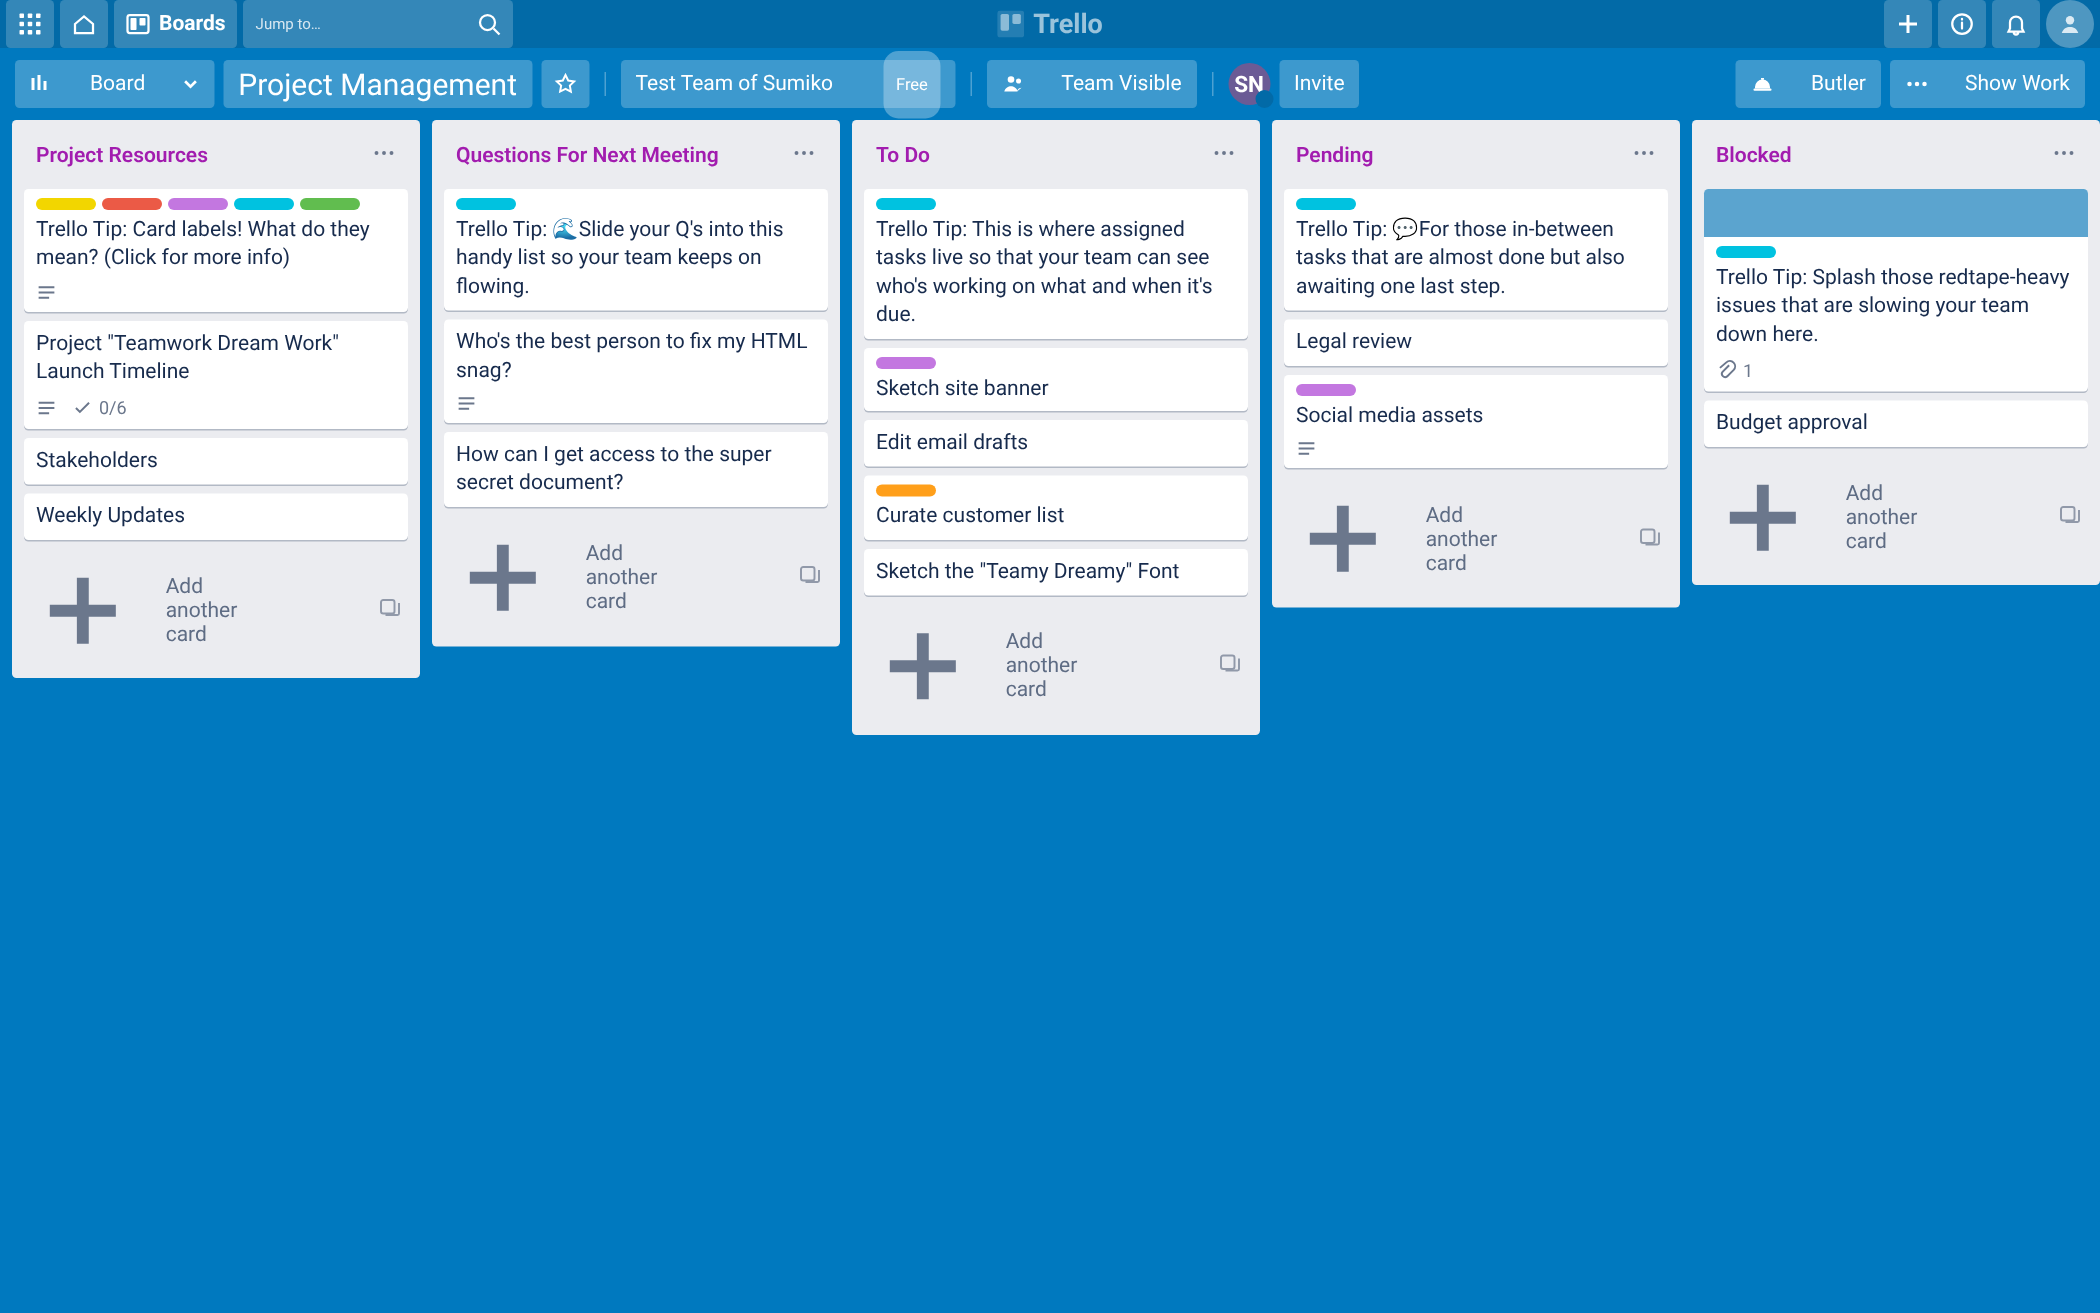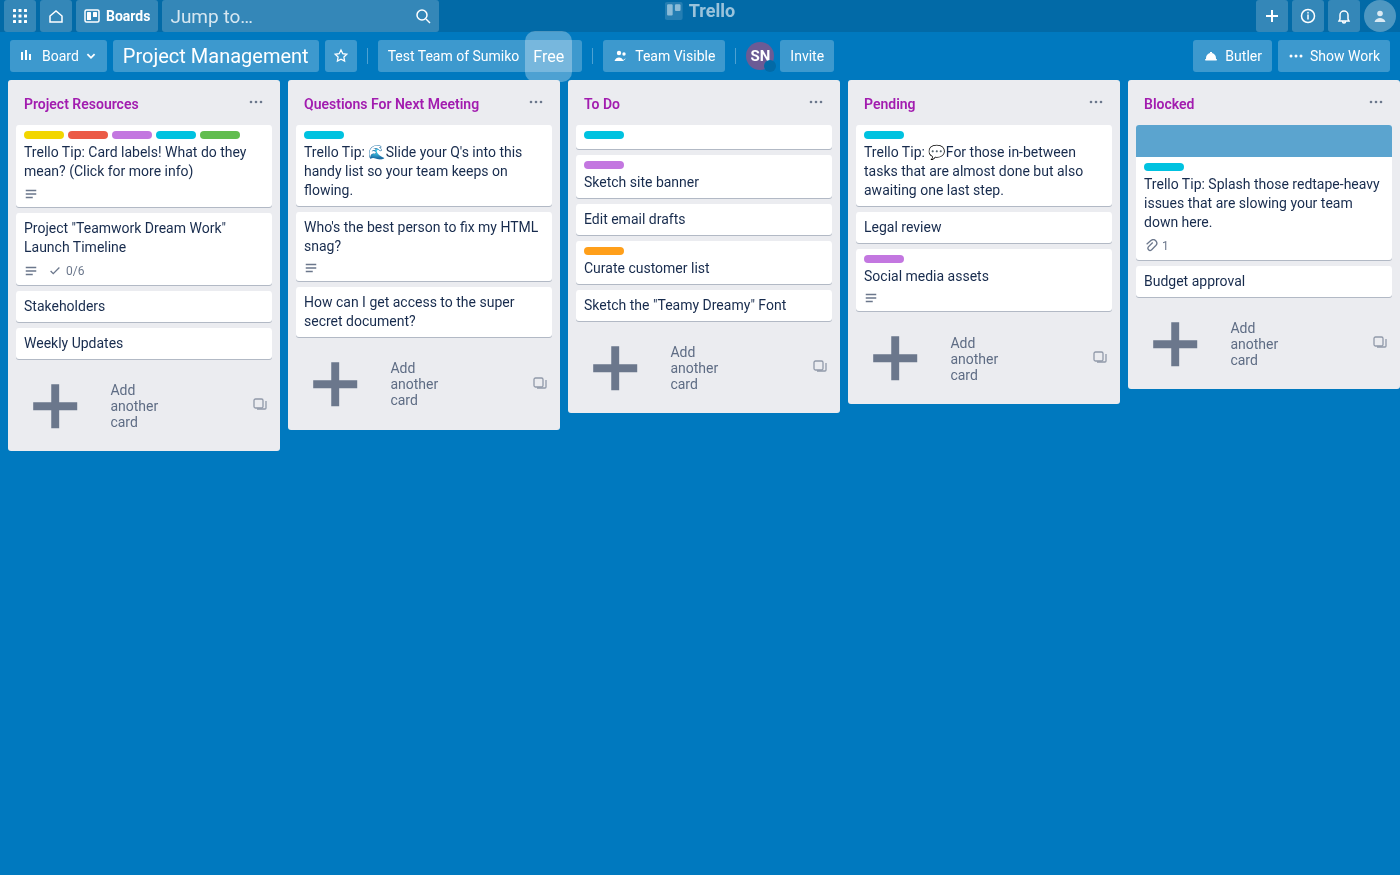--- a/index.html
+++ b/index.html
@@ -1,33 +1,33 @@
 <!DOCTYPE html>
 <html><head>
 <meta charset="utf-8">
 <style>
   *{box-sizing:border-box;margin:0;padding:0;font-family:-apple-system,BlinkMacSystemFont,"Segoe UI",Roboto,sans-serif}
   body{background:#0079bf;width:1400px;height:875px;overflow:hidden;color:#fff;font-size:14px}
   
-  .hdr{height:32px;background:#026aa7;display:flex;padding:0 4px;gap:4px}
+  .hdr{height:32px;background:#026aa7;display:flex;align-items:center;padding:0 4px;gap:4px}
   .hbtn{height:32px;background:rgba(255,255,255,.2);border-radius:3px;display:flex;align-items:center;justify-content:center;padding:0 8px;cursor:pointer;color:#fff}
   .sq{width:32px;padding:0}
   .search{flex:0 0 180px;height:32px;background:rgba(255,255,255,.2);border-radius:3px;display:flex;align-items:center;padding:0 8px;color:#fff}
-  .search input{background:transparent;border:none;color:#e5e5e5;outline:none;flex:1;font-size:19px}
+  .search input{background:transparent;border:none;color:#e5e5e5;outline:none;flex:1;font-size:10px}
   .search input::placeholder{color:rgba(255,255,255,.8)}
   .logo{position:absolute;left:50%;transform:translateX(-50%);display:flex;align-items:center;gap:6px;opacity:.6;font-weight:700;font-size:18px}
   .spacer{flex:1}
   .avatar{width:32px;height:32px;border-radius:50%;background:rgba(255,255,255,.3);display:flex;align-items:center;justify-content:center}
   
   .bbar{height:48px;display:flex;align-items:center;padding:8px 10px;gap:6px}
-  .bb-btn{height:32px;background:rgba(255,255,255,.24);border-radius:3px;display:flex;align-items:center;padding:0 10px;gap:6px;cursor:pointer;font-size:14px}
+  .bb-btn{height:32px;background:rgba(255,255,255,.24);border-radius:3px;display:flex;align-items:center;padding:0 10px;gap:24px;cursor:pointer;font-size:14px}
   .bb-btn.pill{padding:0 8px}
   .bb-title{font-size:20px;font-weight:400;padding:0 10px;height:32px;display:flex;align-items:center;background:rgba(255,255,255,.24);border-radius:3px}
   .bb-sep{width:1px;height:16px;background:rgba(255,255,255,.3);margin:0 4px}
-  .free{background:rgba(255,255,255,.3);border-radius:10px;padding:16px 8px;font-size:16px;margin-left:0}
+  .free{background:rgba(255,255,255,.3);border-radius:10px;padding:16px 8px;font-size:11px;margin-left:10px}
   .member-av{width:28px;height:28px;border-radius:50%;background:#6b5b95;display:flex;align-items:center;justify-content:center;font-size:15px;font-weight:700;position:relative}
   .member-av::after{content:"";position:absolute;bottom:-2px;right:-2px;width:12px;height:12px;border-radius:50%;background:#026aa7;font-size:8px}
   
   .board{display:flex;align-items:flex-start;padding:0 8px;gap:8px;height:calc(100% - 80px);overflow-x:auto}
   .list{width:272px;flex:0 0 272px;background:#ebecf0;border-radius:3px;padding:8px;display:flex;flex-direction:column;gap:6px;max-height:100%}
   .list-hdr{display:flex;align-items:center;justify-content:space-between;padding:2px 4px 2px 8px}
   .list-title{font-weight:600;color:#a21caf;font-size:14px}
   .list-menu{color:#6b778c;cursor:pointer;padding:4px;border-radius:3px}
   .cards{display:flex;flex-direction:column;gap:6px}
   .card{background:#fff;border-radius:3px;box-shadow:0 1px 0 rgba(9,30,66,.25);padding:6px 8px 6px 8px;color:#172b4d;font-size:14px;cursor:pointer;line-height:1.35}
@@ -316,20 +316,21 @@
             <circle cx="3" cy="8" r="1.3"></circle>
             <circle cx="8" cy="8" r="1.3"></circle>
             <circle cx="13" cy="8" r="1.3"></circle>
           </svg></div>
       </div>
       <div class="cards">
         <div class="card">
           <div class="labels">
             <span class="lbl lbl-sky"></span>
           </div>
+          <div>Trello Tip: This is where assigned tasks live so that your team can see who's working on what and when it's due.</div>
         </div>
         <div class="card">
           <div class="labels">
             <span class="lbl lbl-purple"></span>
           </div>
           <div>Sketch site banner</div>
         </div>
         <div class="card">
           <div>Edit email drafts</div>
         </div>

